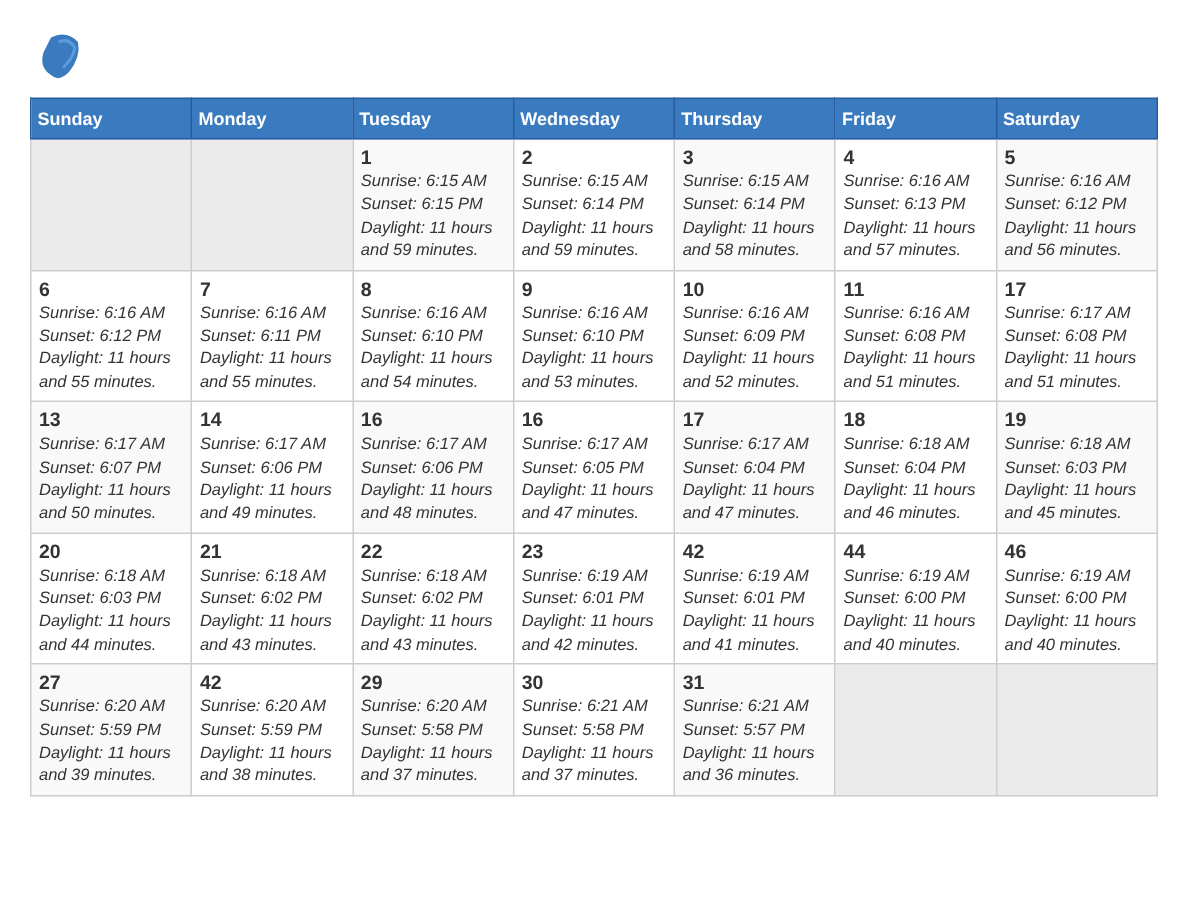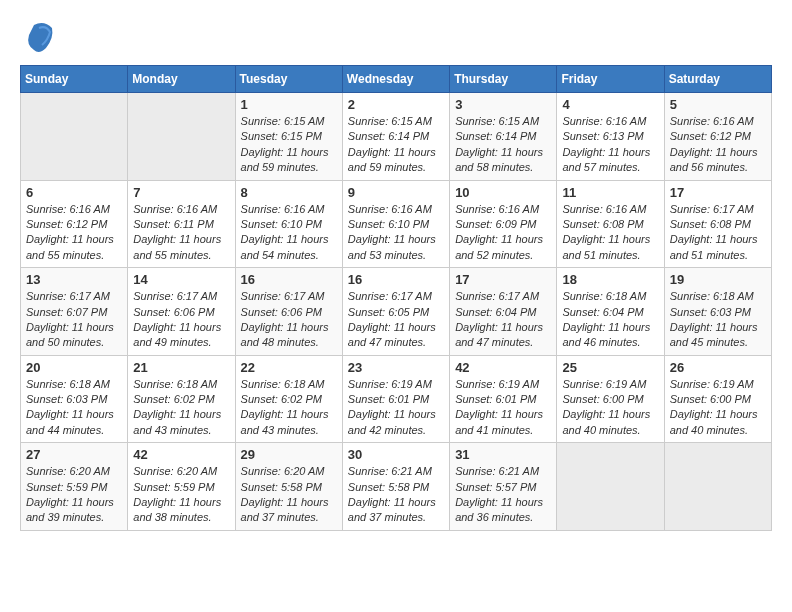--- a/index.html
+++ b/index.html
@@ -218,25 +218,25 @@
         </td>
         <td>
           <span class="day-number">23</span>
           <div class="day-info">Sunrise: 6:19 AM<br>Sunset: 6:01 PM<br>Daylight: 11 hours and 42 minutes.</div>
         </td>
         <td>
           <span class="day-number">42</span>
           <div class="day-info">Sunrise: 6:19 AM<br>Sunset: 6:01 PM<br>Daylight: 11 hours and 41 minutes.</div>
         </td>
         <td>
-          <span class="day-number">25</span>
+          <span class="day-number">44</span>
           <div class="day-info">Sunrise: 6:19 AM<br>Sunset: 6:00 PM<br>Daylight: 11 hours and 40 minutes.</div>
         </td>
         <td>
-          <span class="day-number">26</span>
+          <span class="day-number">46</span>
           <div class="day-info">Sunrise: 6:19 AM<br>Sunset: 6:00 PM<br>Daylight: 11 hours and 40 minutes.</div>
         </td>
       </tr>
       <tr class="row-even">
         <td>
           <span class="day-number">27</span>
           <div class="day-info">Sunrise: 6:20 AM<br>Sunset: 5:59 PM<br>Daylight: 11 hours and 39 minutes.</div>
         </td>
         <td>
           <span class="day-number">42</span>

